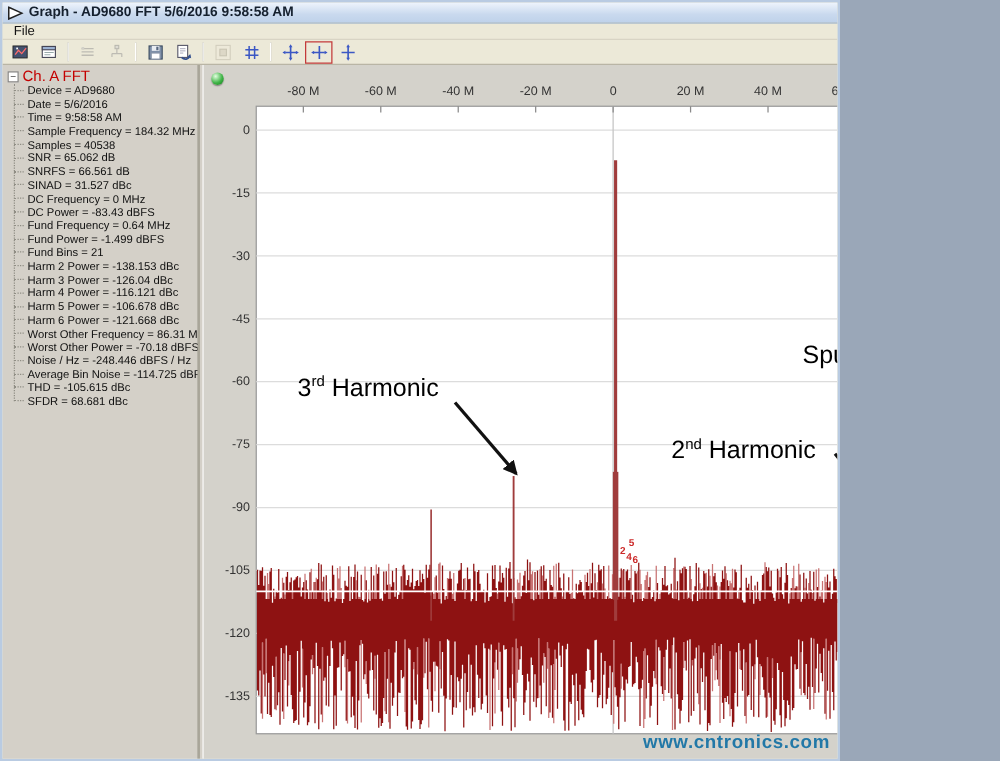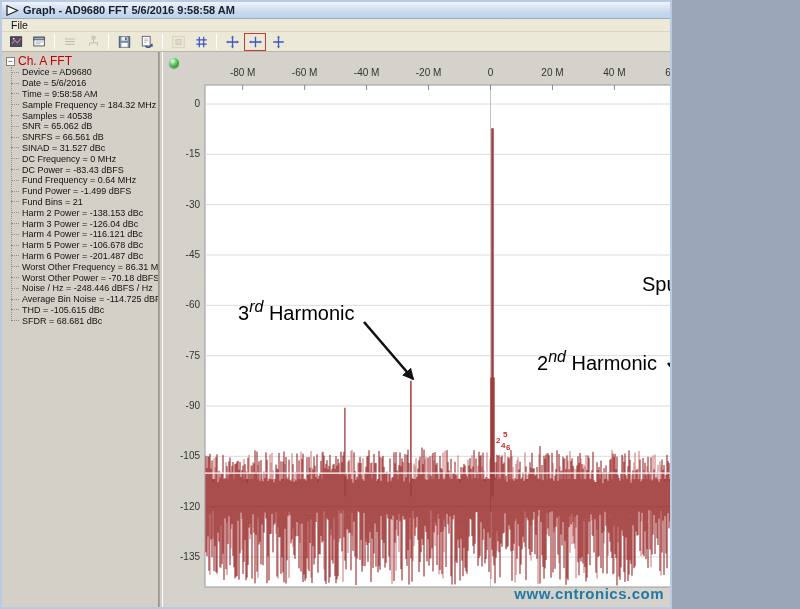--- a/index.html
+++ b/index.html
@@ -33,21 +33,21 @@
   .tree-children{position:relative;margin-left:5px;}
   .tree-children:before{content:"";position:absolute;left:0;top:0;bottom:5px;border-left:1px dotted #8f8d84;}
   .tree-row{display:flex;align-items:center;height:10.8px;white-space:nowrap;}
   .tree-tick{width:8px;border-top:1px dotted #8f8d84;margin-right:3px;flex:0 0 auto;}
   .tree-label{font-size:9px;color:#111;}
   
   #chart-svg{position:absolute;left:0;top:0;}
   .led{position:absolute;left:6px;top:6px;width:10px;height:10px;border-radius:50%;
     background:radial-gradient(circle at 35% 30%, #e2ffe0, #41b548 55%, #127a17);box-shadow:0 1px 1px rgba(0,0,0,.35);}
   .anno{position:absolute;font-size:20px;color:#000;letter-spacing:0px;white-space:nowrap;}
-  .anno sup{font-size:16px;font-style:italic;}
+  .anno sup{font-size:12px;}
   .watermark{position:absolute;right:6px;bottom:5px;font-size:15px;font-weight:700;color:#0369a1;opacity:.85;letter-spacing:.5px;}
 </style>
 </head>
 <body>
 
 <div class="window">
   <div class="titlebar">
     <svg class="app-icon" viewBox="0 0 13 11">
       <path d="M1 0.8 L11.5 5.5 L1 10.2 Z" fill="#ffffff" stroke="#222" stroke-width="1.2"></path>
     </svg>
@@ -211,21 +211,21 @@
           <div class="tree-row">
             <span class="tree-tick"></span>
             <span class="tree-label">Harm 4 Power = -116.121 dBc</span>
           </div>
           <div class="tree-row">
             <span class="tree-tick"></span>
             <span class="tree-label">Harm 5 Power = -106.678 dBc</span>
           </div>
           <div class="tree-row">
             <span class="tree-tick"></span>
-            <span class="tree-label">Harm 6 Power = -201.487 dBc</span>
+            <span class="tree-label">Harm 6 Power = -121.668 dBc</span>
           </div>
           <div class="tree-row">
             <span class="tree-tick"></span>
             <span class="tree-label">Worst Other Frequency = 86.31 MHz</span>
           </div>
           <div class="tree-row">
             <span class="tree-tick"></span>
             <span class="tree-label">Worst Other Power = -70.18 dBFS</span>
           </div>
           <div class="tree-row">

